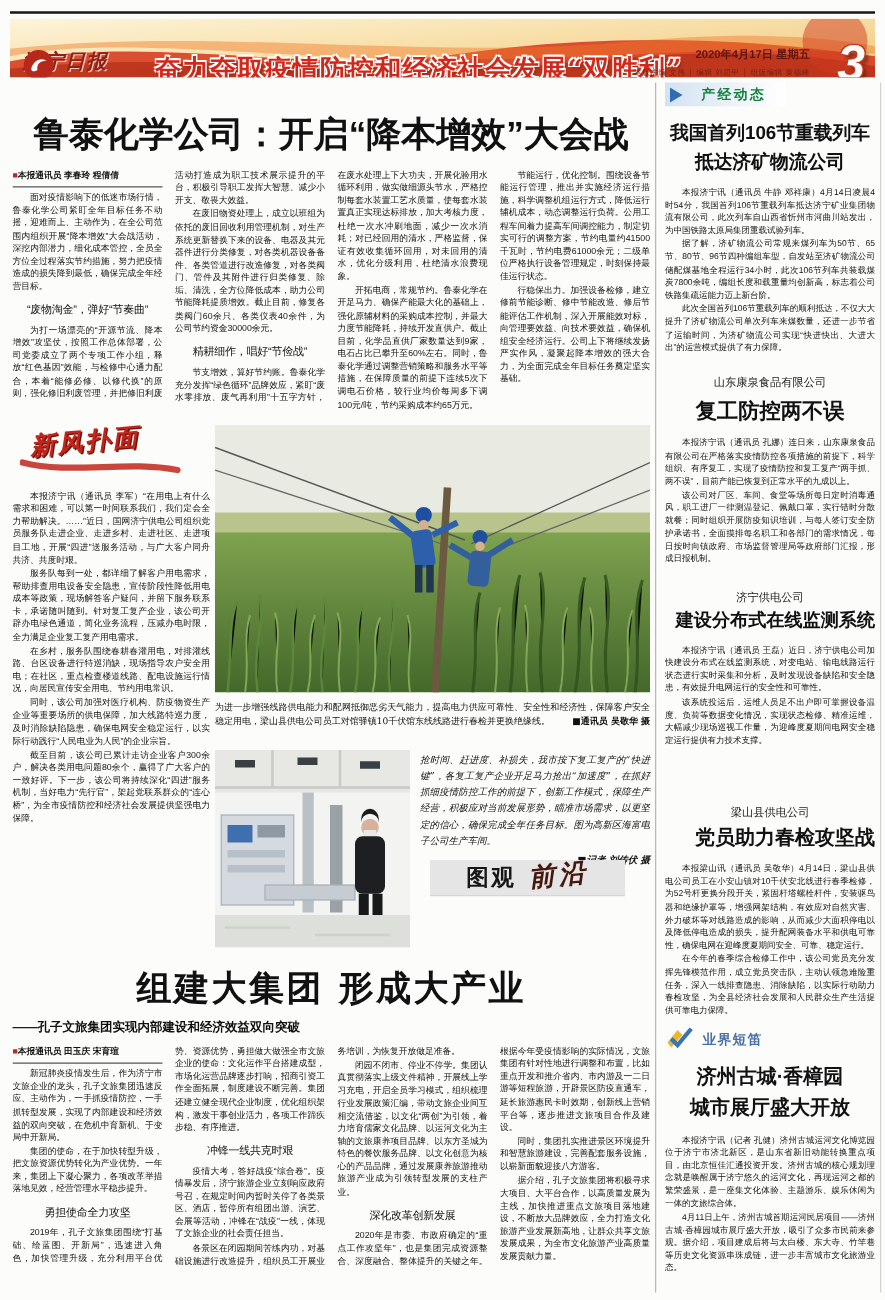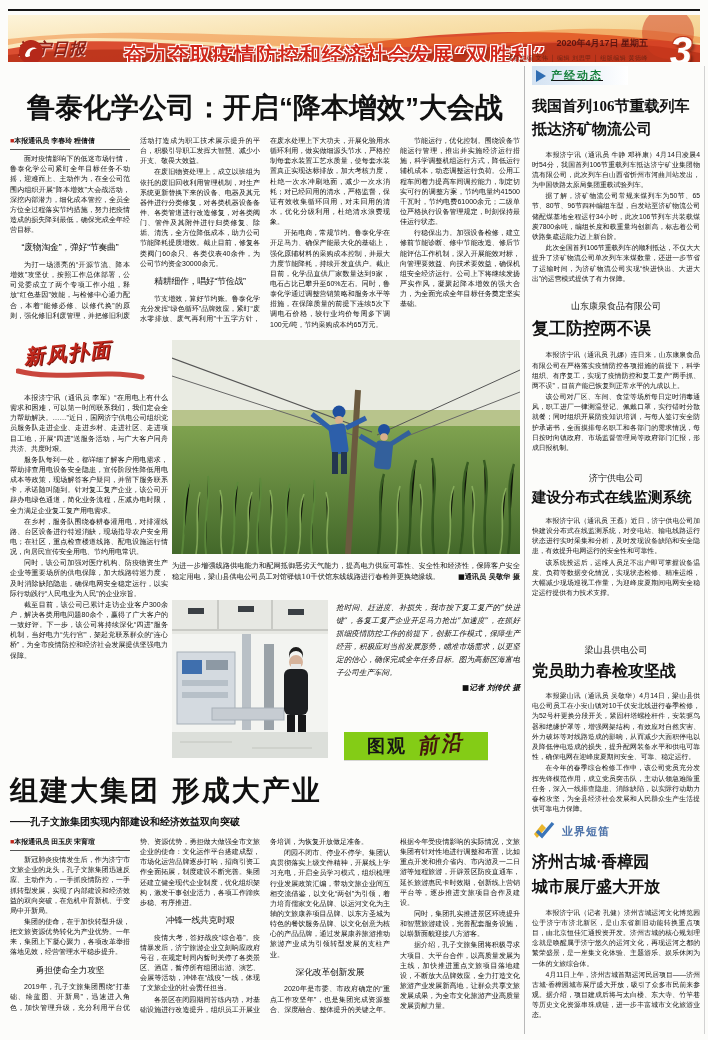--- a/index.html
+++ b/index.html
@@ -45,44 +45,44 @@
 
   
   .photo1 { position:absolute; left:172px; top:340px; width:348px; height:214px; }
   .photo2 { position:absolute; left:172px; top:600px; width:156px; height:158px; }
   .caption { position:absolute; left:172px; top:560px; width:348px; font-family:"DejaVu Serif",serif;
              font-size:7.2px; line-height:1.55; text-align:justify; }
   .caption .credit { display:inline; font-weight:bold; float:right; }
   .photo-note { position:absolute; left:336px; top:602px; width:184px; font-family:"DejaVu Serif",serif;
                 font-style:italic; font-size:7.6px; line-height:1.7; text-align:justify; }
   .photo-note .credit { display:block; text-align:right; font-weight:bold; margin-top:3px; }
-  .badge { position:absolute; left:344px; top:732px; width:144px; height:28px; background:#84cc16;
+  .badge { position:absolute; left:344px; top:688px; width:156px; height:28px; background:#e5e5e5;
            display:flex; align-items:center; justify-content:center; gap:10px; box-shadow:0 1px 0 rgba(0,0,0,.15); }
   .badge-p1 { font-size:18px; font-weight:900; color:#161616; letter-spacing:2px; }
   .badge-p2 { font-family:"DejaVu Serif",serif; font-style:italic; font-weight:900; font-size:21px;
               color:#46170d; transform:rotate(-6deg) translateY(-2px); letter-spacing:3px; }
 
   
   .bottom-art { position:absolute; left:10px; top:772px; width:510px; }
-  .b-headline { text-align:left; font-family:"DejaVu Serif",serif; font-weight:900; font-size:28px; letter-spacing:2px; }
+  .b-headline { text-align:center; font-family:"DejaVu Serif",serif; font-weight:900; font-size:28px; letter-spacing:2px; }
   .b-subtitle { text-align:left; font-size:10px; font-weight:600; margin-top:5px; }
   .b-body { margin-top:8px; height:188px; column-count:4; column-gap:10px;
             font-size:7px; line-height:1.45; text-align:justify; overflow:hidden; }
 
   
   .vrule { position:absolute; left:524px; top:66px; width:1px; height:968px; background:#b8b8b8; }
   .redge { position:absolute; left:704px; top:66px; width:1px; height:968px; background:#d2d2d2; }
   .sb { position:absolute; left:532px; width:168px; }
-  .sb-label { display:flex; align-items:center; gap:5px; padding:2px 4px;
-              background:linear-gradient(90deg,#d3e2f2,#ffffff);text-decoration:underline; }
+  .sb-label { display:flex; align-items:center; gap:15px; padding:2px 4px;
+              background:linear-gradient(90deg,#d3e2f2,#ffffff); }
   .arrow-icon { width:0; height:0; border-top:6px solid transparent; border-bottom:6px solid transparent;
                 border-left:10px solid #2f6db2; }
   .sb-label-text { font-size:11px; font-weight:900; color:#15803c; letter-spacing:2px; }
-  .sb-h-serif { text-align:left; font-family:Liberation Serif, serif; font-weight:900; line-height:1.55; }
-  .sb-h-sans { text-align:left; font-weight:900; line-height:1.5; }
+  .sb-h-serif { text-align:center; font-family:Liberation Sans, sans-serif; font-weight:900; line-height:1.55; }
+  .sb-h-sans { text-align:right; font-weight:900; line-height:1.5; }
   .kicker { text-align:center; font-size:9px; color:#222; }
   .sb-body { font-size:6.8px; line-height:1.5; text-align:justify; overflow:hidden; }
   .plogo { display:flex; align-items:center; gap:6px; }
   .plogo-t1 { font-size:13px; font-weight:900; color:#1b3a6b; }
   .plogo-t2 { font-size:13px; font-weight:900; font-style:italic; color:#2f7bc4; }
   .blogo-t1 { font-size:11px; font-weight:900; color:#4a70a8; letter-spacing:1px; }
 </style>
 </head>
 <body>
 

